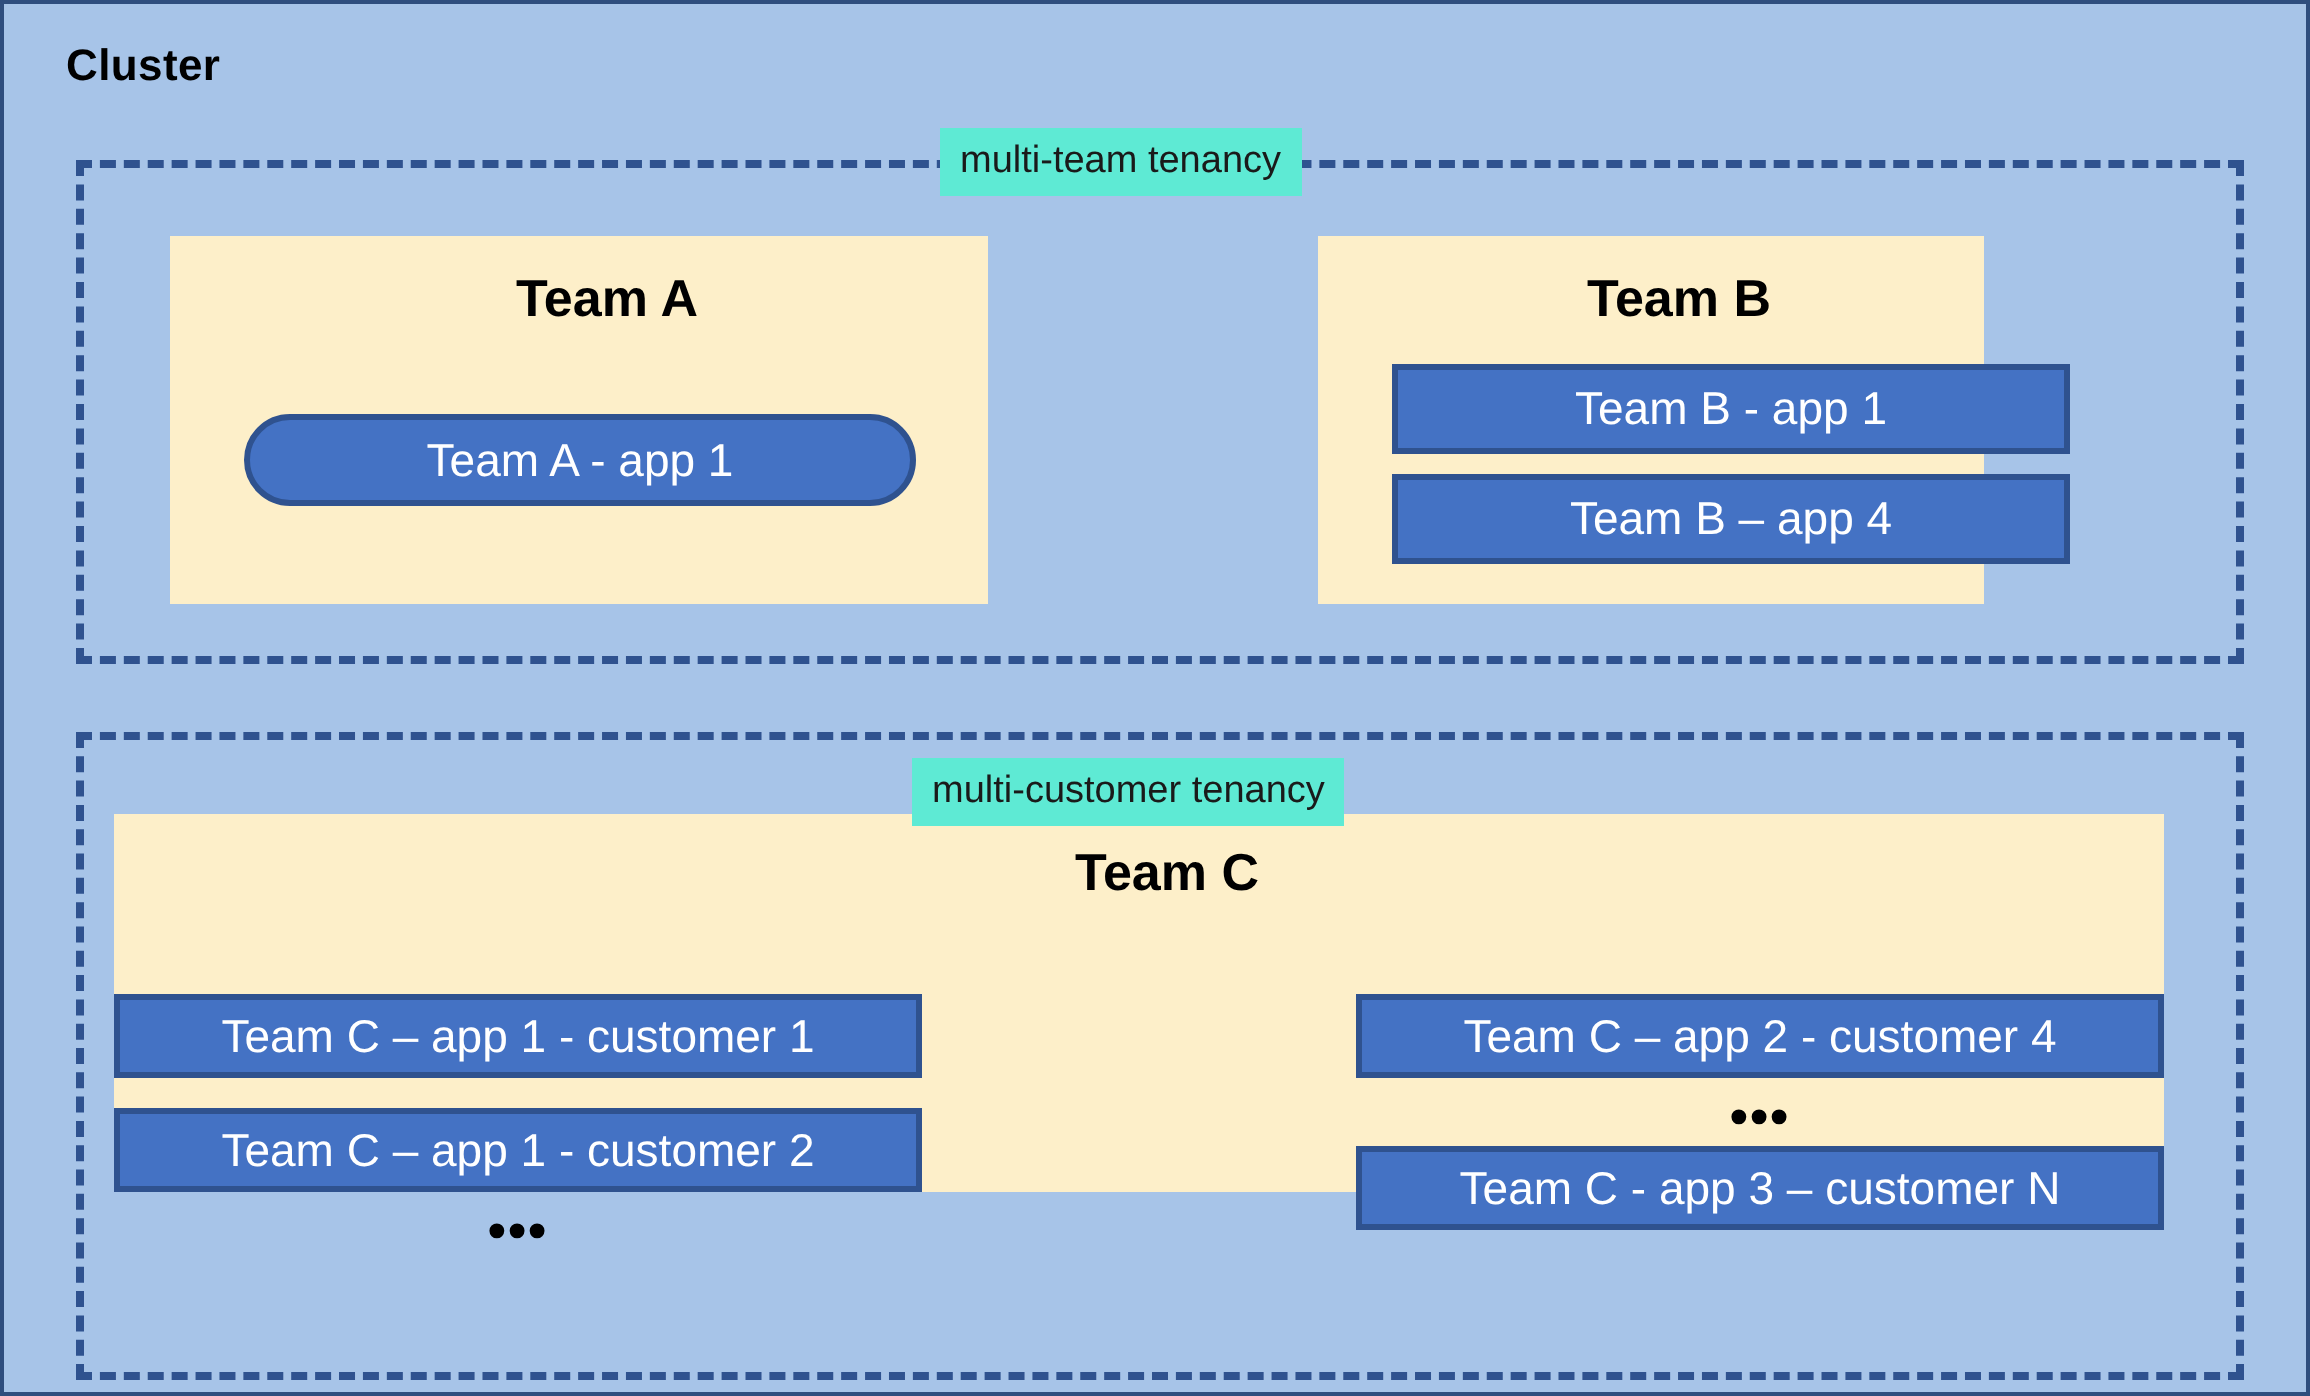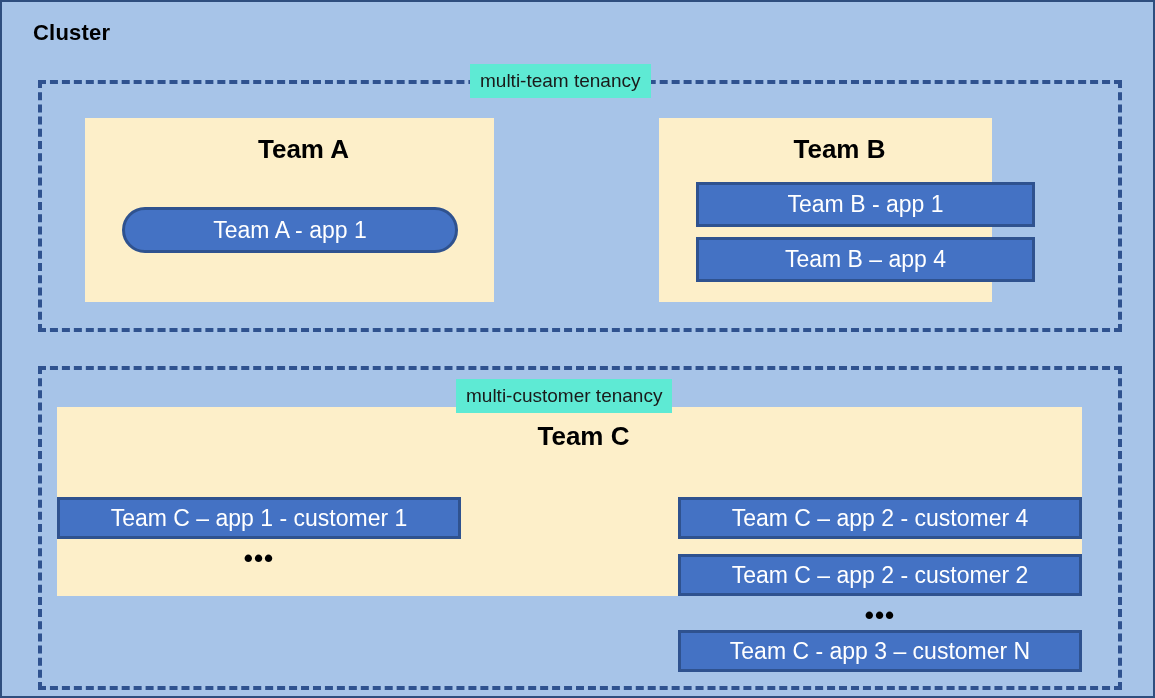--- a/index.html
+++ b/index.html
@@ -197,26 +197,26 @@
 
   <div class="tenancy-label" id="label-multi-customer">multi-customer tenancy</div>
 
   <div class="team-panel" id="team-c-panel">
     <div class="team-title">Team C</div>
 
     <div class="teamc-columns">
 
       <div class="teamc-col">
         <div class="app-box">Team C – app 1 - customer 1</div>
+        <div class="app-box">Team C – app 1 - customer 2</div>
         <div class="ellipsis">•••</div>
       </div>
 
       <div class="teamc-col">
         <div class="app-box">Team C – app 2 - customer 4</div>
-        <div class="app-box">Team C – app 2 - customer 2</div>
         <div class="ellipsis">•••</div>
         <div class="app-box">Team C - app 3 – customer N</div>
       </div>
 
     </div>
   </div>
 
 </div>
 
 </body></html>

